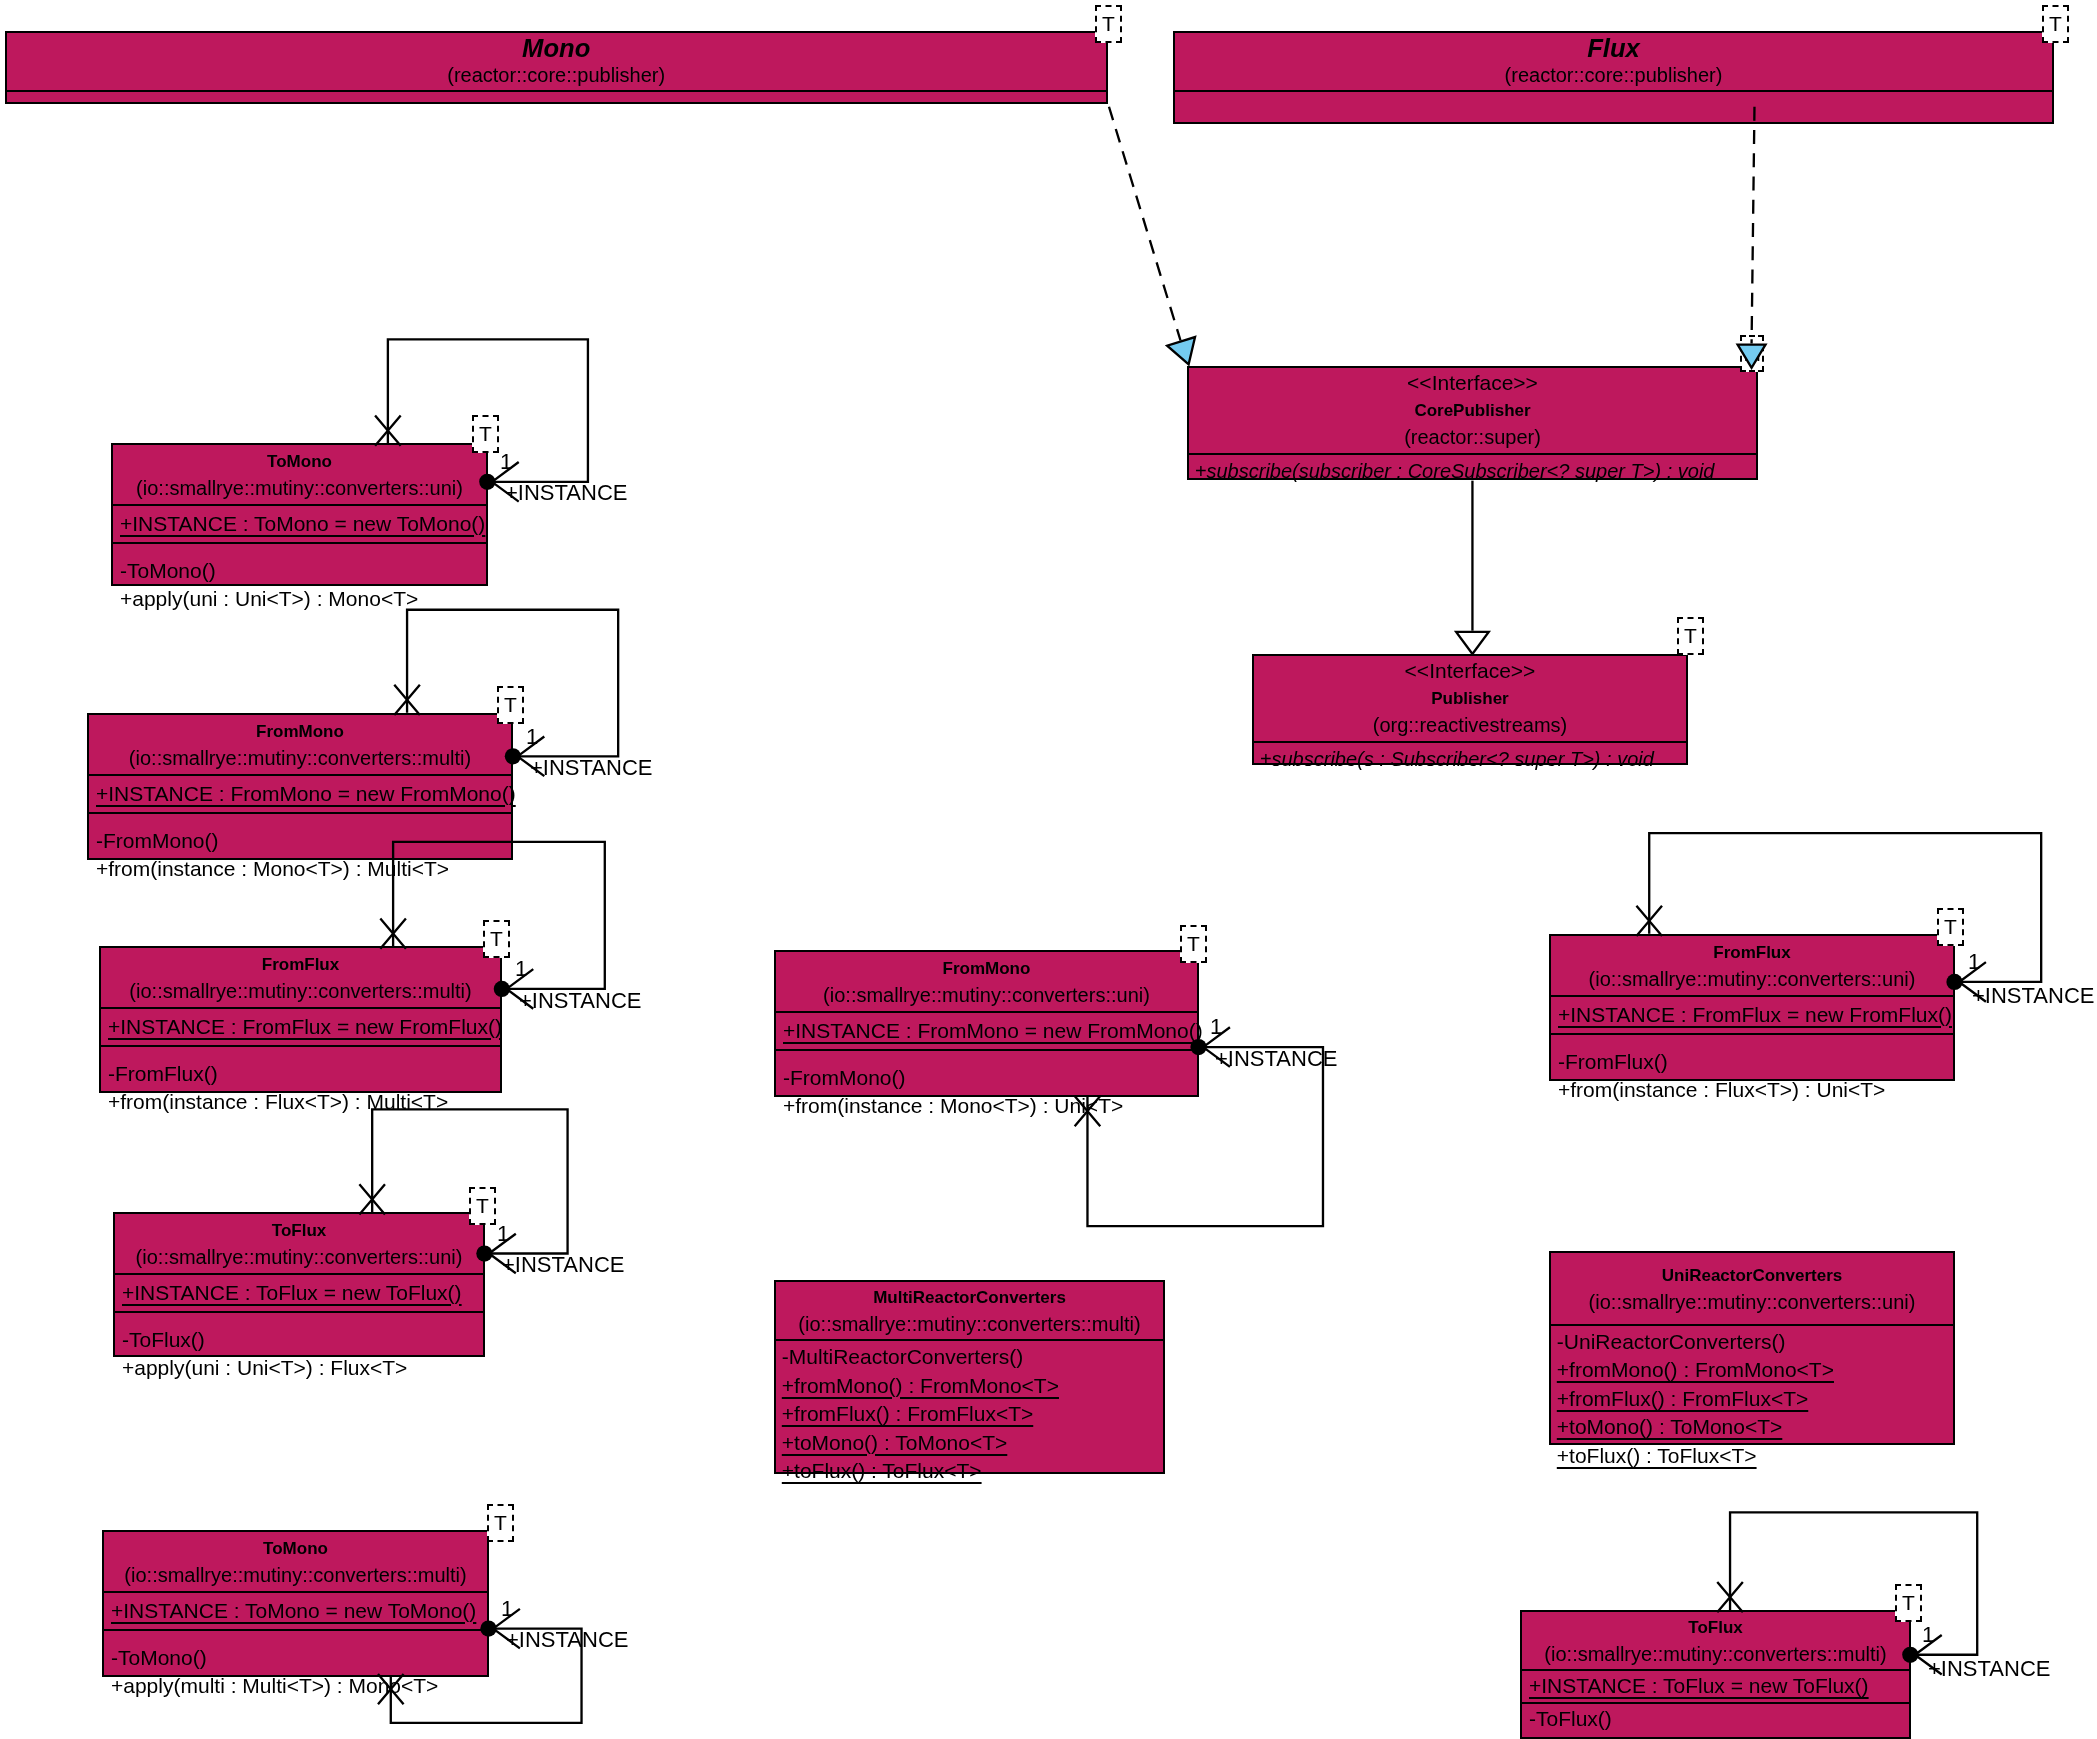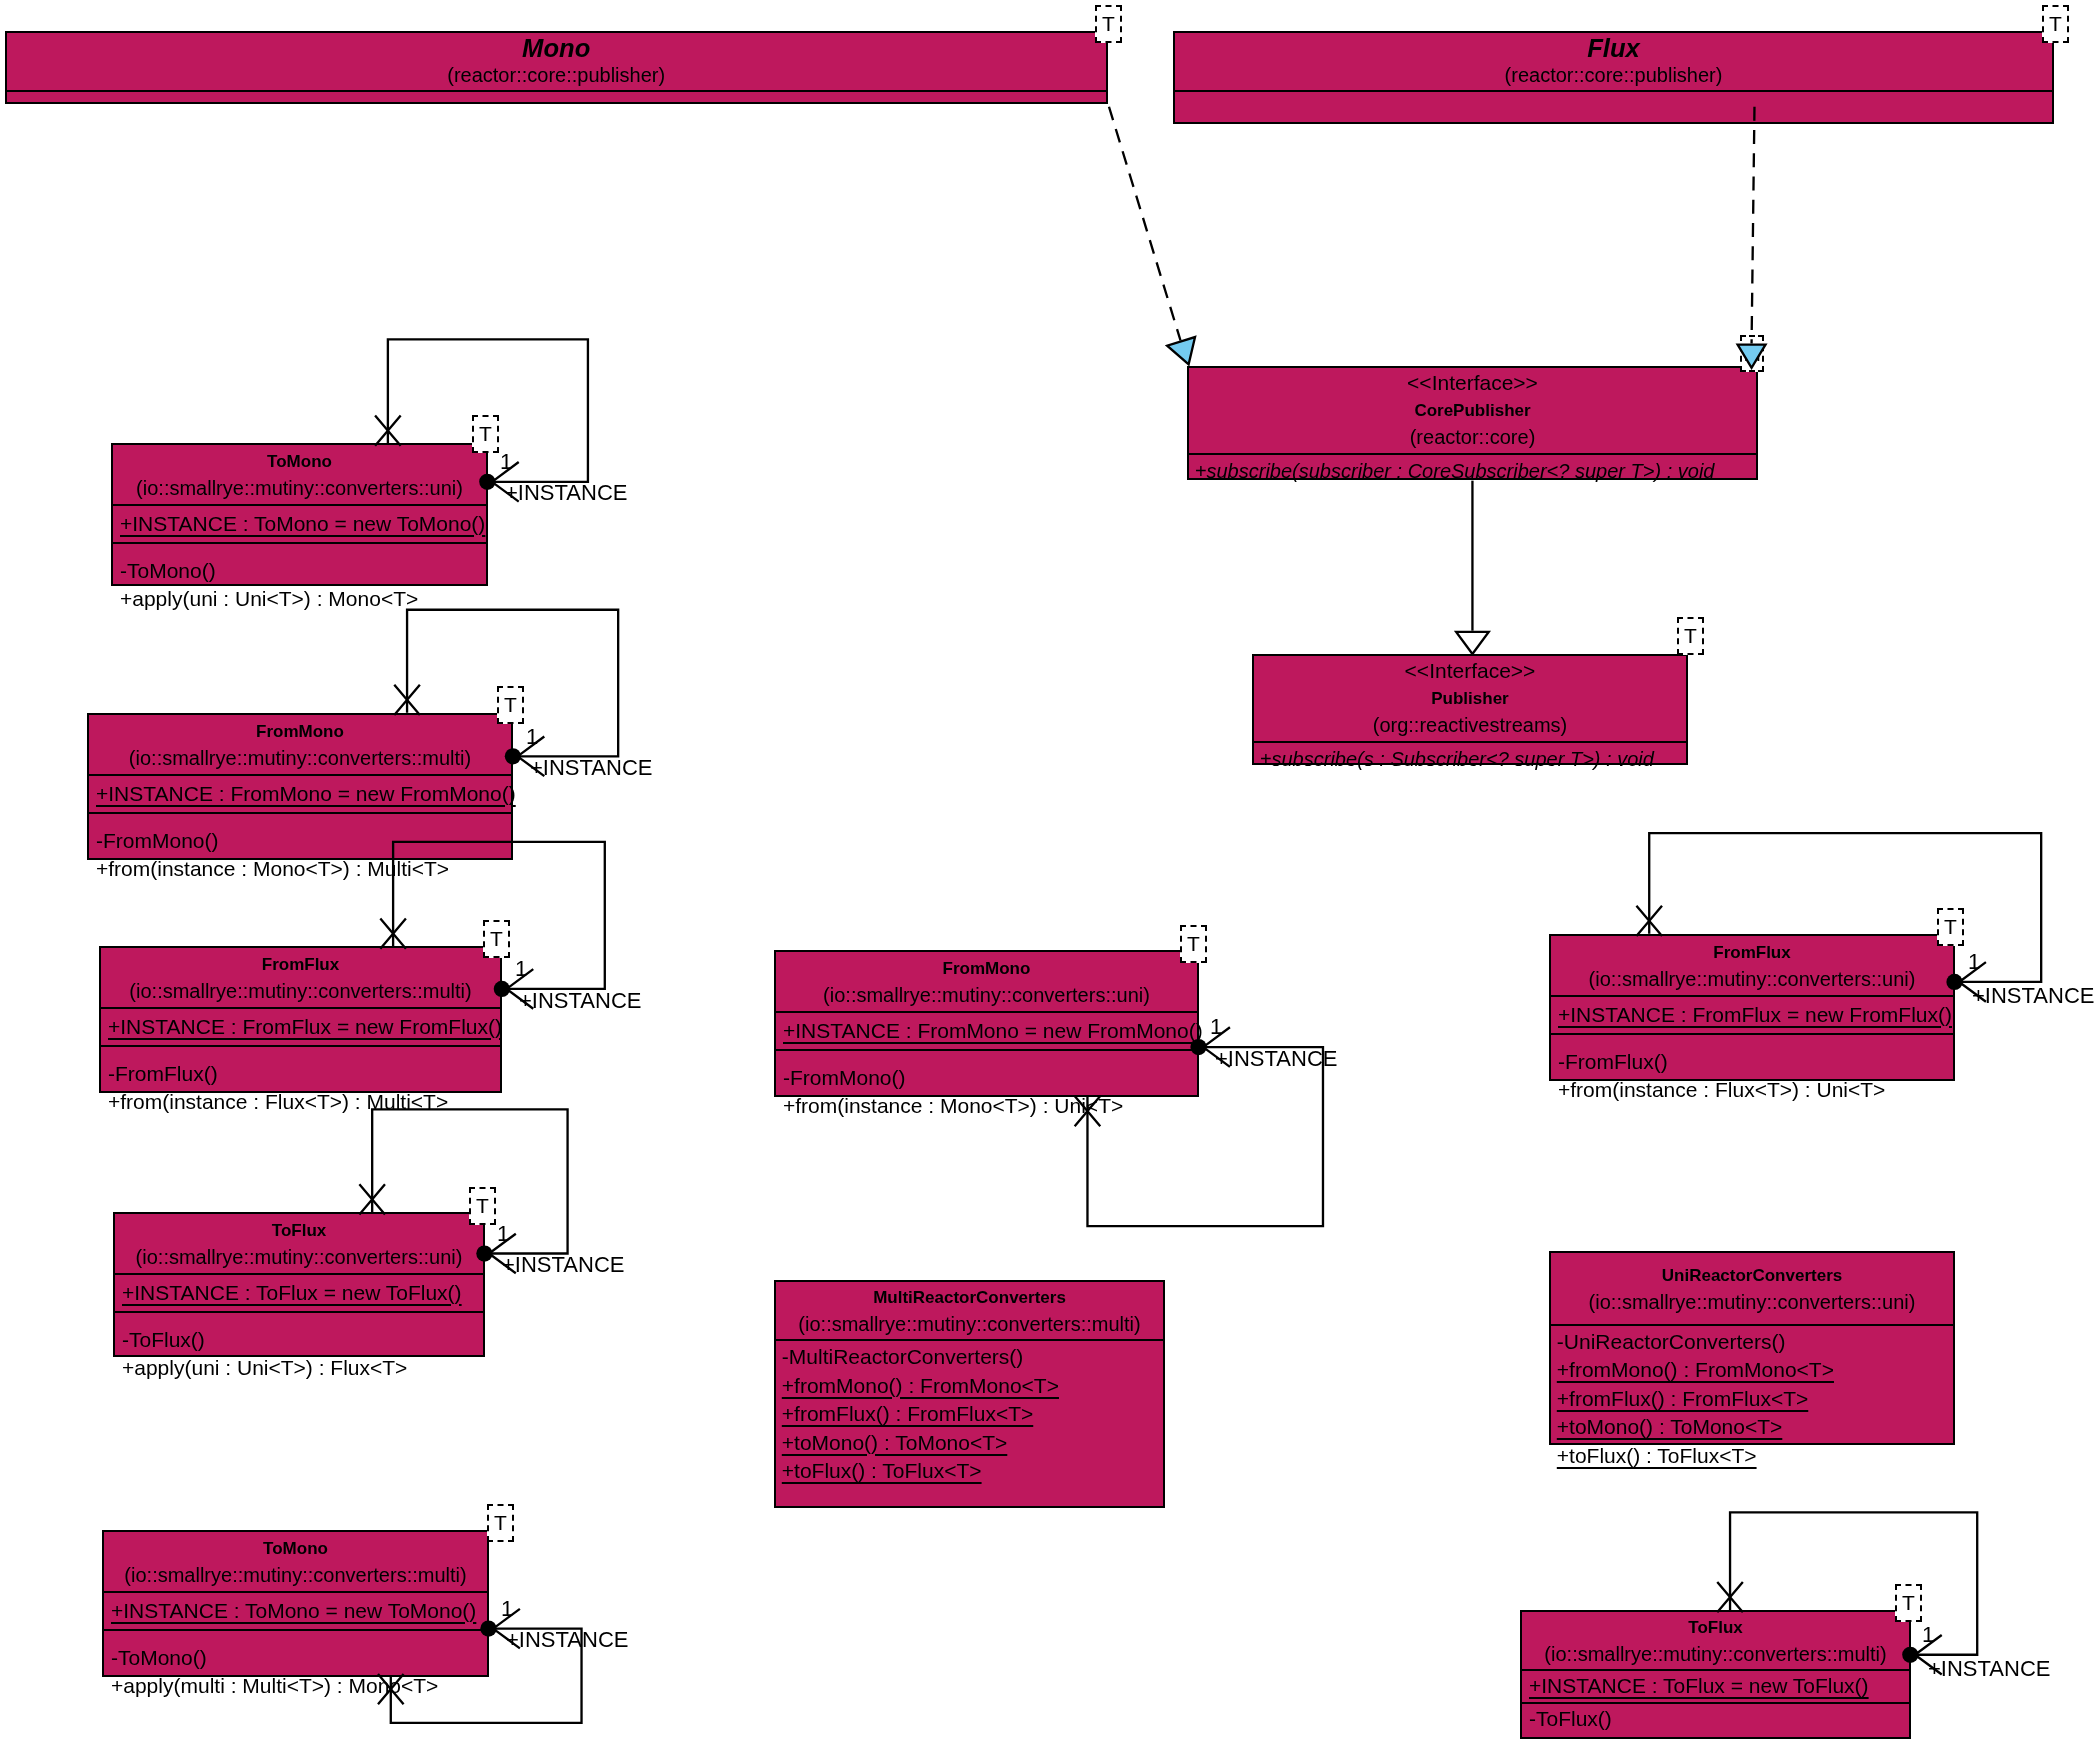--- a/index.html
+++ b/index.html
@@ -166,21 +166,21 @@
       <div class="cls-title big-title title-italic">Flux</div>
       <div class="cls-pkg">(reactor::core::publisher)</div>
     </div>
     <div class="empty-comp"></div>
   </div>
 
   <div class="cls" style="left:1187px;top:366px;width:571px;height:114px">
     <div class="cls-head sep" style="padding:2.3px">
       <div class="stereotype">&lt;&lt;Interface&gt;&gt;</div>
       <div class="cls-title">CorePublisher</div>
-      <div class="cls-pkg">(reactor::core)</div>
+      <div class="cls-pkg">(reactor::super)</div>
     </div>
     <div class="cls-ops" style="padding:2.3px 5.8px">
       <div class="member italic op-small">+subscribe(subscriber : CoreSubscriber&lt;? super T&gt;) : void</div>
     </div>
   </div>
 
   <div class="cls" style="left:1252px;top:654px;width:436px;height:111px">
     <div class="cls-head sep" style="padding:2.3px">
       <div class="stereotype">&lt;&lt;Interface&gt;&gt;</div>
       <div class="cls-title">Publisher</div>
@@ -268,21 +268,21 @@
     </div>
     <div class="cls-attrs">
       <div class="member static-m">+INSTANCE : FromMono = new FromMono()</div>
     </div>
     <div class="cls-ops">
       <div class="member">-FromMono()</div>
       <div class="member">+from(instance : Mono&lt;T&gt;) : Uni&lt;T&gt;</div>
     </div>
   </div>
 
-  <div class="cls" style="left:774px;top:1280px;width:391px;height:228px">
+  <div class="cls" style="left:774px;top:1280px;width:391px;height:194px">
     <div class="cls-head sep" style="padding:1.2px">
       <div class="cls-title">MultiReactorConverters</div>
       <div class="cls-pkg">(io::smallrye::mutiny::converters::multi)</div>
     </div>
     <div class="cls-ops" style="padding:2.3px 5.8px">
       <div class="member">-MultiReactorConverters()</div>
       <div class="member static-m">+fromMono() : FromMono&lt;T&gt;</div>
       <div class="member static-m">+fromFlux() : FromFlux&lt;T&gt;</div>
       <div class="member static-m">+toMono() : ToMono&lt;T&gt;</div>
       <div class="member static-m">+toFlux() : ToFlux&lt;T&gt;</div>

